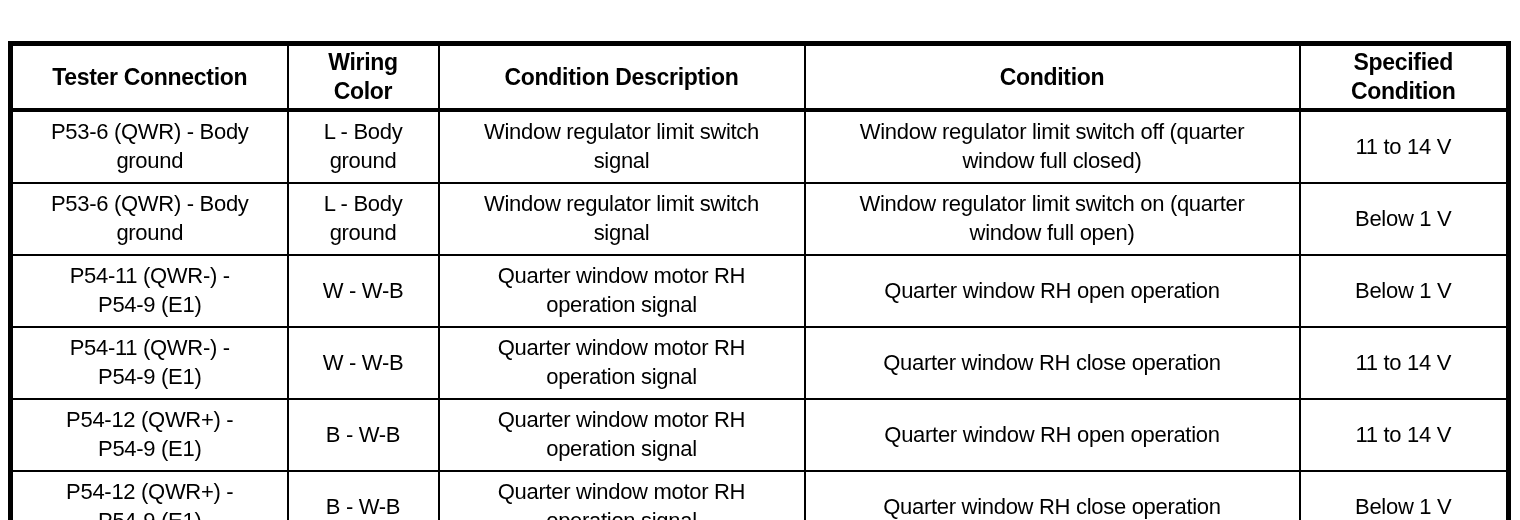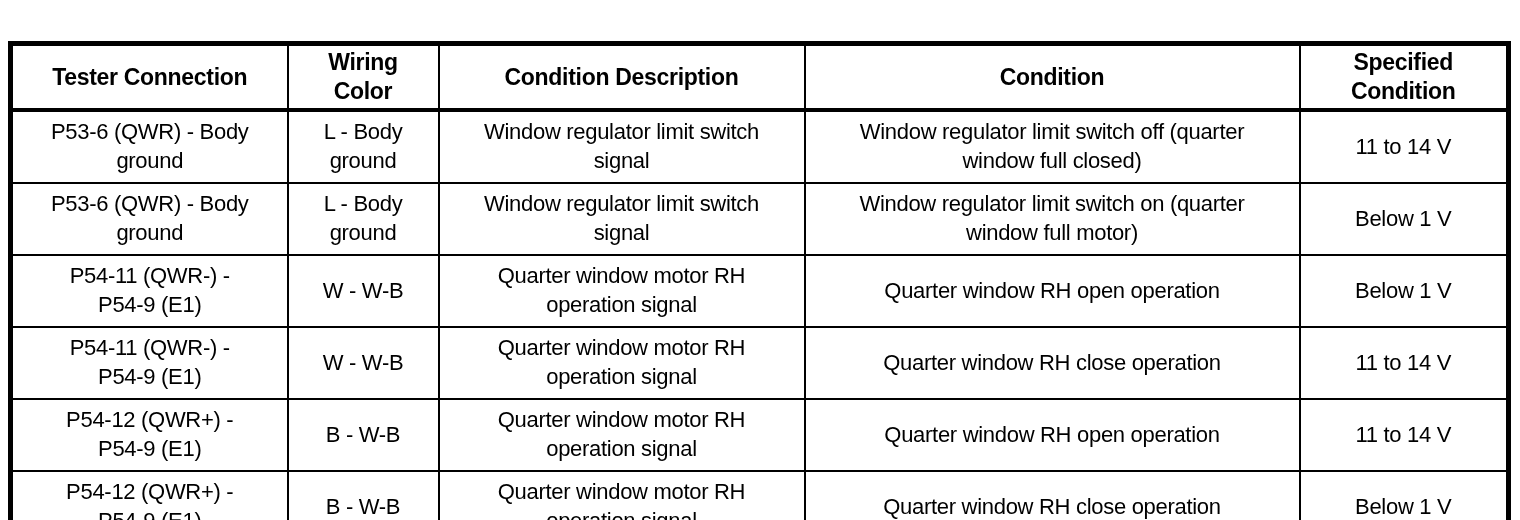--- a/index.html
+++ b/index.html
@@ -92,21 +92,21 @@
         <td>11 to 14 V</td>
       </tr>
       <tr>
         <td>P53-6 (QWR) - Body
 ground</td>
         <td>L - Body
 ground</td>
         <td>Window regulator limit switch
 signal</td>
         <td>Window regulator limit switch on (quarter
-window full motor)</td>
+window full open)</td>
         <td>Below 1 V</td>
       </tr>
       <tr>
         <td>P54-11 (QWR-) -
 P54-9 (E1)</td>
         <td>W - W-B</td>
         <td>Quarter window motor RH
 operation signal</td>
         <td>Quarter window RH open operation</td>
         <td>Below 1 V</td>

